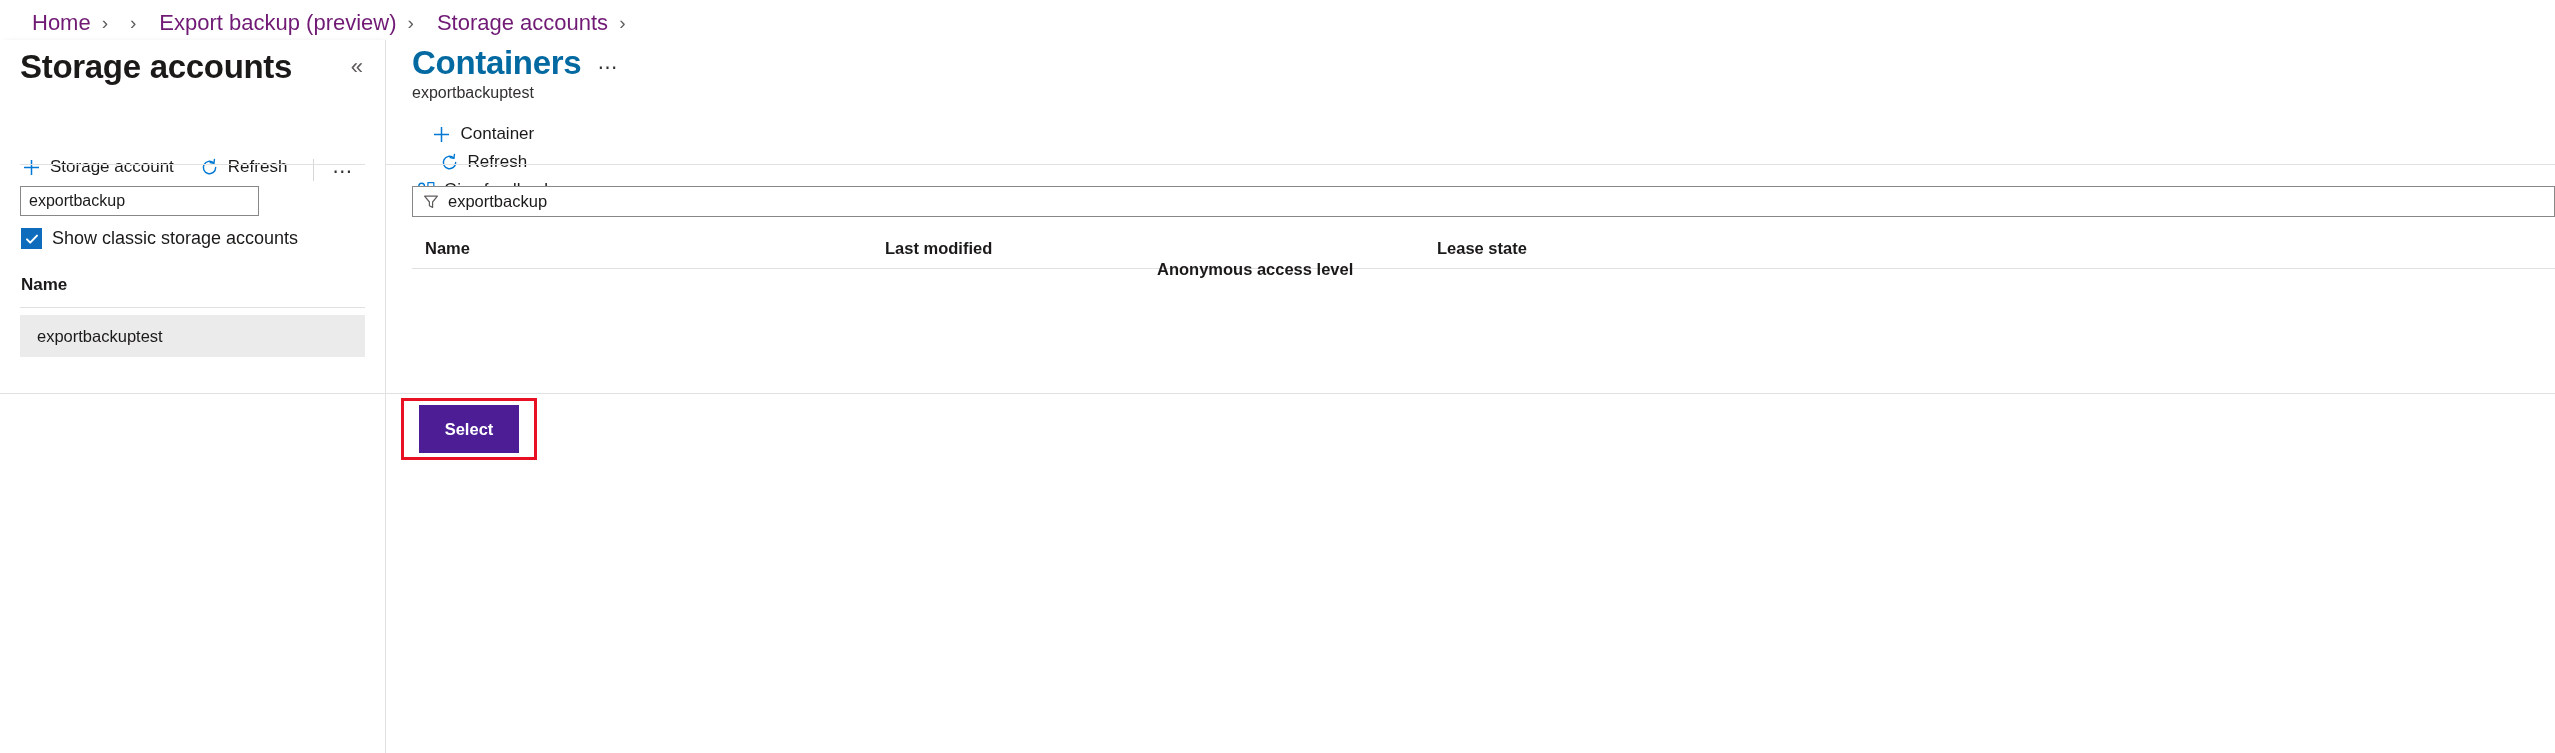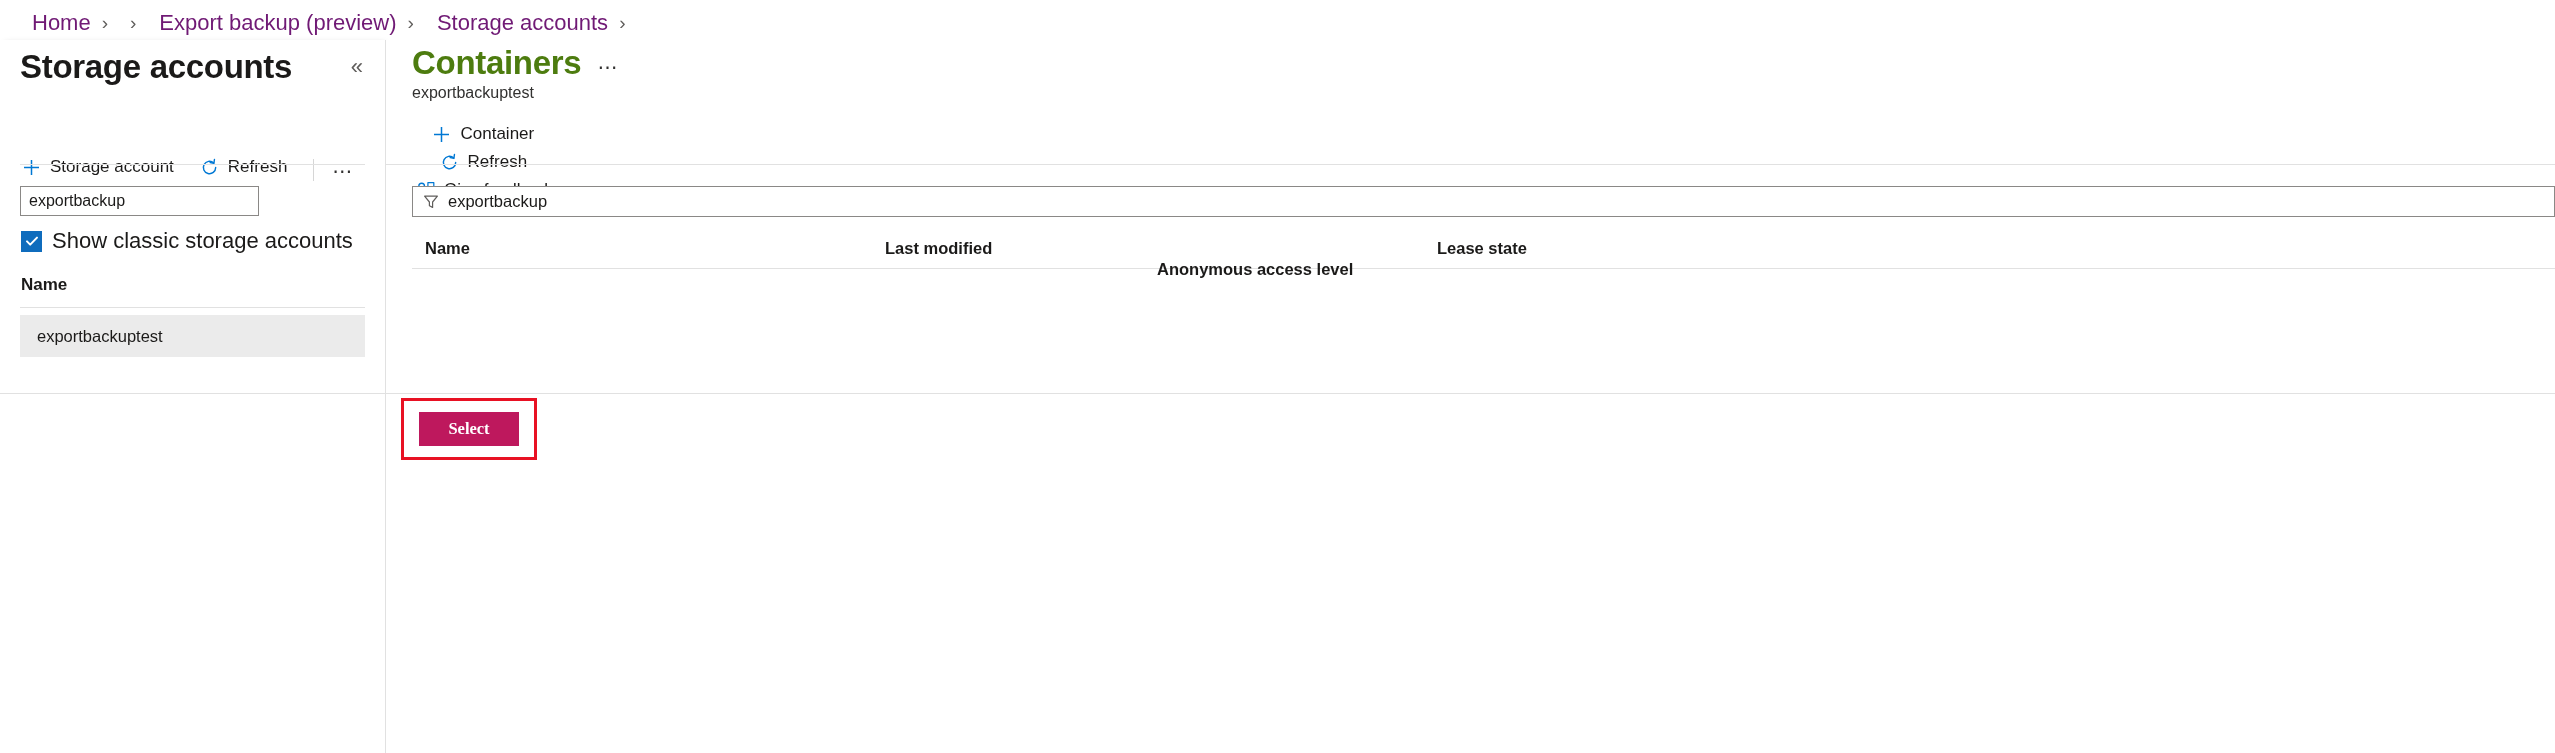--- a/index.html
+++ b/index.html
@@ -111,21 +111,21 @@
     display: flex; align-items: center; gap: 10px;
     cursor: pointer;
   }
   .cb {
     width: 21px; height: 21px;
     background: #0f6cbd;
     border: 1px solid #0f6cbd;
     display: flex; align-items: center; justify-content: center;
   }
   .cb svg { display: block; }
-  .classic-label { font-size: 22px; color: #1b1a19; }
+  .classic-label { font-size: 18px; color: #1b1a19; }
 
   .left-col-head {
     position: absolute;
     top: 235px; left: 21px;
     font-size: 17px; font-weight: 600; color: #1b1a19;
   }
   .left-head-rule {
     position: absolute;
     top: 267px; left: 20px; width: 345px;
     height: 1px; background: #e1e1e1;
@@ -153,21 +153,21 @@
     top: 40px; left: 386px; right: 0; height: 713px;
     background: #ffffff;
   }
   .right-title-row {
     position: absolute;
     top: 4px; left: 26px;
     display: flex; align-items: baseline; gap: 16px;
   }
   .right-title {
     font-size: 33px; font-weight: 600;
-    letter-spacing: -0.3px; color: #4d7c0f;
+    letter-spacing: -0.3px; color: #0369a1;
   }
   .right-title-ellipsis {
     font-size: 20px; color: #323130;
     cursor: pointer; line-height: 1;
   }
   .right-subtitle {
     position: absolute;
     top: 44px; left: 26px;
     font-size: 16px; color: #323130;
   }
@@ -225,27 +225,27 @@
   }
 
   .select-highlight {
     position: absolute;
     top: 358px; left: 15px;
     width: 136px; height: 62px;
     border: 3px solid #e81123;
     display: flex; align-items: center; justify-content: center;
   }
   .select-btn {
-    width: 100px; height: 34px;
-    background: #be185d;
+    width: 100px; height: 48px;
+    background: #4c1d95;
     color: #ffffff;
     border: none;
     font-size: 16.5px;
     font-weight: 600;
-    font-family: Liberation Serif, serif;
+    font-family: Liberation Sans, sans-serif;
     cursor: pointer;
   }
 </style>
 </head>
 <body>
 
 <div class="breadcrumb">
   <span class="crumb">Home</span>
   <span class="crumb-sep">›</span>
   <span class="crumb-sep">›</span>

